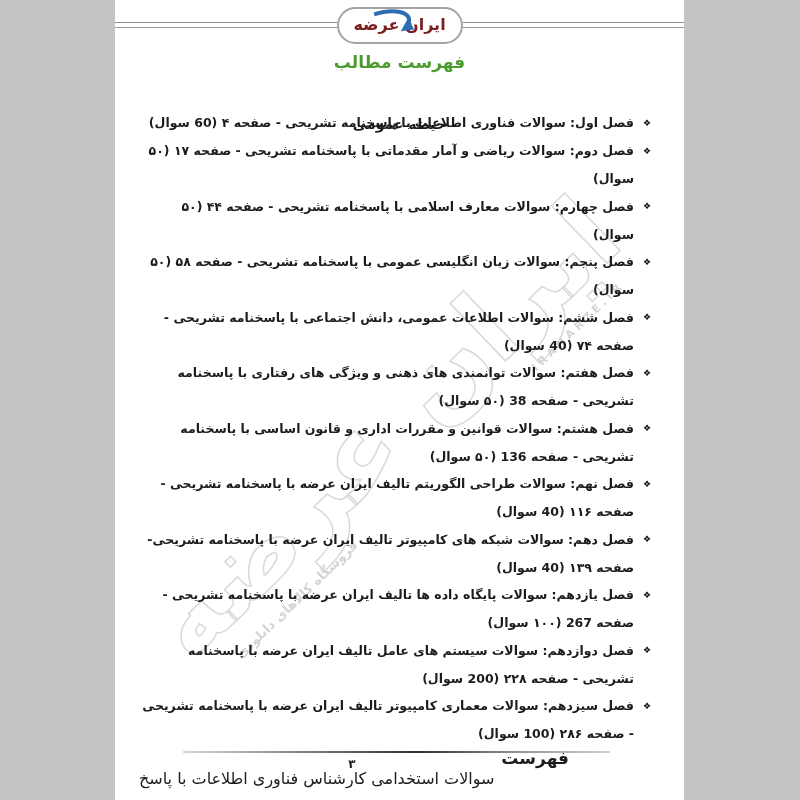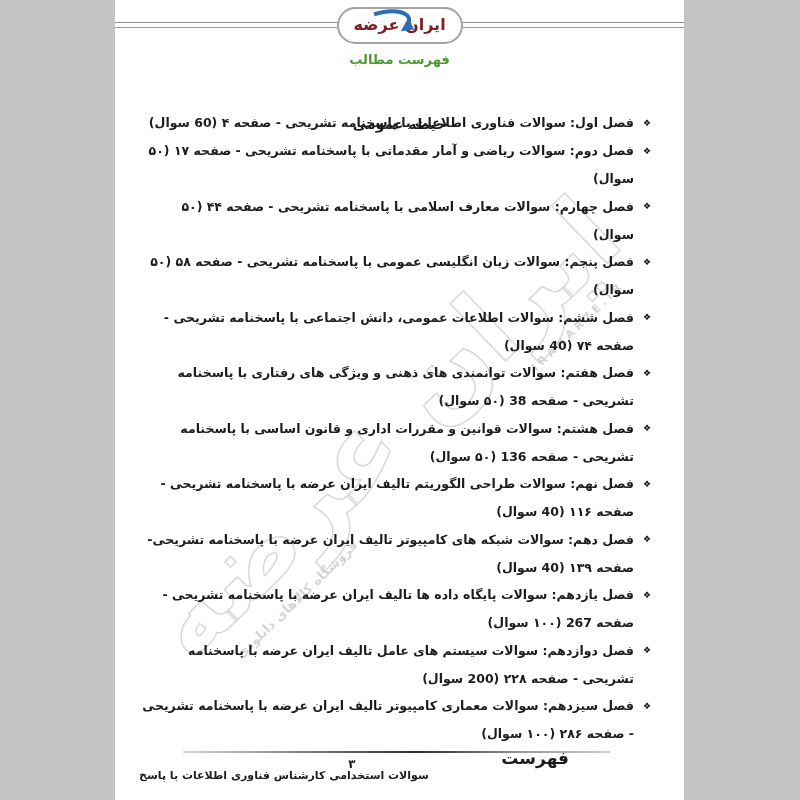--- a/index.html
+++ b/index.html
@@ -27,21 +27,21 @@
     position:relative;box-sizing:border-box;flex:none;
   }
   .logo-text{
     font-size:16px;font-weight:bold;color:#7b1e20;line-height:1;
     letter-spacing:0;z-index:1;
   }
   .logo-arrow{position:absolute;top:0;left:0;width:100%;height:100%;z-index:2;}
   
   .doc-title{
     position:absolute;top:52px;left:0;right:0;text-align:center;
-    font-size:13px;font-weight:bold;color:#4c9b2e;z-index:2;
+    font-size:17px;font-weight:bold;color:#4c9b2e;z-index:2;
   }
   .section-heading{
     position:absolute;top:92px;left:0;right:0;text-align:center;
     font-size:14px;font-weight:bold;color:#1c1c1c;z-index:2;margin-top:24px;
   }
   
   .toc{
     position:absolute;top:109px;right:33px;left:26px;z-index:2;
     margin:0;padding:0;list-style:none;
     font-size:12.5px;font-weight:bold;color:#1c1c1c;line-height:27.5px;
@@ -78,21 +78,21 @@
   .page-number{
     position:absolute;top:757px;left:222px;width:30px;text-align:center;
     font-size:12px;font-weight:bold;color:#1c1c1c;z-index:2;
   }
   .footer-section{
     position:absolute;top:748px;right:115px;
     font-size:17px;font-weight:bold;color:#1c1c1c;z-index:2;
   }
   .footer-title{
     position:absolute;top:769px;left:24px;
-    font-size:11px;font-weight:bold;color:#1c1c1c;z-index:2;direction:rtl;
+    font-size:16px;font-weight:normal;color:#1c1c1c;z-index:2;direction:rtl;
   }
 </style>
 </head>
 <body>
 
 <div class="page">
 
   <div class="watermark">
     <div class="wm-main">ایران عرضه</div>
     <div class="wm-sub">
@@ -121,21 +121,21 @@
     <li><span class="bullet">❖</span><span>فصل دوم: سوالات ریاضی و آمار مقدماتی با پاسخنامه تشریحی - صفحه ۱۷ (۵۰ سوال)</span></li>
     <li><span class="bullet">❖</span><span>فصل چهارم: سوالات معارف اسلامی با پاسخنامه تشریحی - صفحه ۴۴ (۵۰ سوال)</span></li>
     <li><span class="bullet">❖</span><span>فصل پنجم: سوالات زبان انگلیسی عمومی با پاسخنامه تشریحی - صفحه ۵۸ (۵۰ سوال)</span></li>
     <li><span class="bullet">❖</span><span>فصل ششم: سوالات اطلاعات عمومی، دانش اجتماعی با پاسخنامه تشریحی - صفحه ۷۴ (40 سوال)</span></li>
     <li><span class="bullet">❖</span><span>فصل هفتم: سوالات توانمندی های ذهنی و ویژگی های رفتاری با پاسخنامه تشریحی - صفحه 38 (۵۰ سوال)</span></li>
     <li><span class="bullet">❖</span><span>فصل هشتم: سوالات قوانین و مقررات اداری و قانون اساسی با پاسخنامه تشریحی - صفحه 136 (۵۰ سوال)</span></li>
     <li><span class="bullet">❖</span><span>فصل نهم: سوالات طراحی الگوریتم تالیف ایران عرضه با پاسخنامه تشریحی - صفحه ۱۱۶ (40 سوال)</span></li>
     <li><span class="bullet">❖</span><span>فصل دهم: سوالات شبکه های کامپیوتر تالیف ایران عرضه با پاسخنامه تشریحی- صفحه ۱۳۹ (40 سوال)</span></li>
     <li><span class="bullet">❖</span><span>فصل یازدهم: سوالات پایگاه داده ها تالیف ایران عرضه با پاسخنامه تشریحی - صفحه 267 (۱۰۰ سوال)</span></li>
     <li><span class="bullet">❖</span><span>فصل دوازدهم: سوالات سیستم های عامل تالیف ایران عرضه با پاسخنامه تشریحی - صفحه ۲۲۸ (200 سوال)</span></li>
-    <li><span class="bullet">❖</span><span>فصل سیزدهم: سوالات معماری کامپیوتر تالیف ایران عرضه با پاسخنامه تشریحی - صفحه ۲۸۶ (۱۰۰ سوال)</span></li>
+    <li><span class="bullet">❖</span><span>فصل سیزدهم: سوالات معماری کامپیوتر تالیف ایران عرضه با پاسخنامه تشریحی - صفحه ۲۸۶ (100 سوال)</span></li>
 
   </ul>
 
   <div class="footer-line"></div>
   <div class="page-number">۳</div>
   <div class="footer-section">فهرست</div>
   <div class="footer-title">سوالات استخدامی کارشناس فناوری اطلاعات با پاسخ</div>
 
 </div>
 

